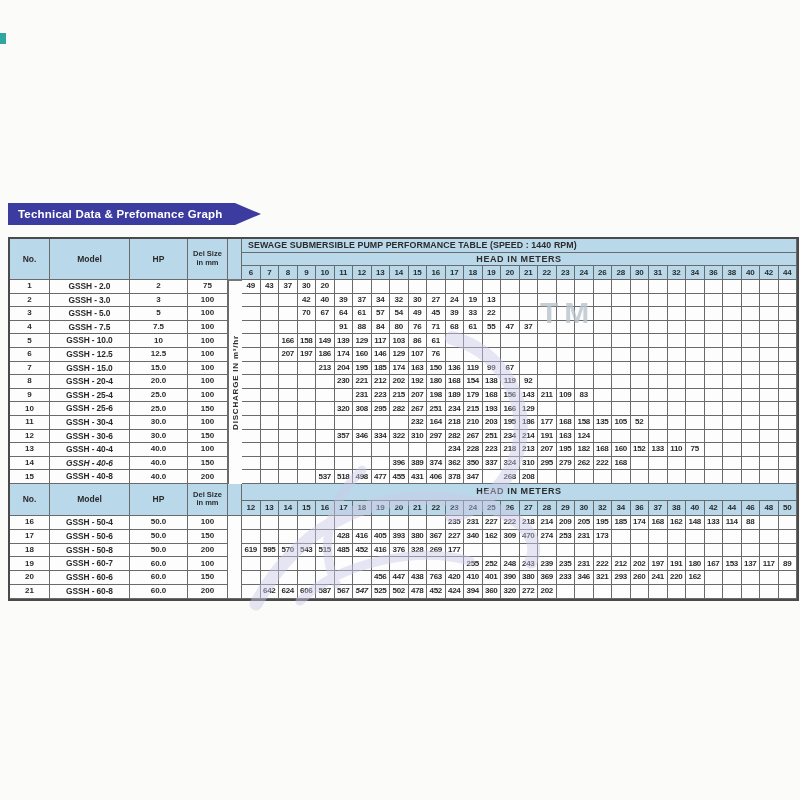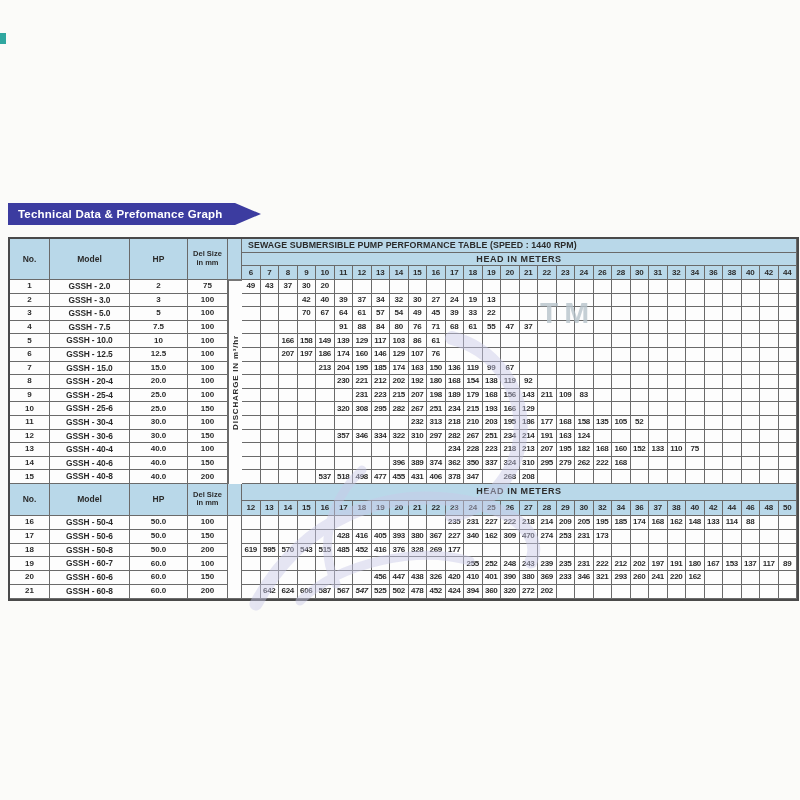--- a/index.html
+++ b/index.html
@@ -450,21 +450,21 @@
     <div class="cell dcell val" style="grid-area: 14 / 6 / span 1 / span 1;"></div>
     <div class="cell dcell val" style="grid-area: 14 / 7 / span 1 / span 1;"></div>
     <div class="cell dcell val" style="grid-area: 14 / 8 / span 1 / span 1;"></div>
     <div class="cell dcell val" style="grid-area: 14 / 9 / span 1 / span 1;"></div>
     <div class="cell dcell val" style="grid-area: 14 / 10 / span 1 / span 1;"></div>
     <div class="cell dcell val" style="grid-area: 14 / 11 / span 1 / span 1;"></div>
     <div class="cell dcell val" style="grid-area: 14 / 12 / span 1 / span 1;"></div>
     <div class="cell dcell val" style="grid-area: 14 / 13 / span 1 / span 1;"></div>
     <div class="cell dcell val" style="grid-area: 14 / 14 / span 1 / span 1;"></div>
     <div class="cell dcell val" style="grid-area: 14 / 15 / span 1 / span 1;">232</div>
-    <div class="cell dcell val" style="grid-area: 14 / 16 / span 1 / span 1;">313</div>
+    <div class="cell dcell val" style="grid-area: 14 / 16 / span 1 / span 1;">164</div>
     <div class="cell dcell val" style="grid-area: 14 / 17 / span 1 / span 1;">218</div>
     <div class="cell dcell val" style="grid-area: 14 / 18 / span 1 / span 1;">210</div>
     <div class="cell dcell val" style="grid-area: 14 / 19 / span 1 / span 1;">203</div>
     <div class="cell dcell val" style="grid-area: 14 / 20 / span 1 / span 1;">195</div>
     <div class="cell dcell val" style="grid-area: 14 / 21 / span 1 / span 1;">186</div>
     <div class="cell dcell val" style="grid-area: 14 / 22 / span 1 / span 1;">177</div>
     <div class="cell dcell val" style="grid-area: 14 / 23 / span 1 / span 1;">168</div>
     <div class="cell dcell val" style="grid-area: 14 / 24 / span 1 / span 1;">158</div>
     <div class="cell dcell val" style="grid-area: 14 / 25 / span 1 / span 1;">135</div>
     <div class="cell dcell val" style="grid-area: 14 / 26 / span 1 / span 1;">105</div>
@@ -539,21 +539,21 @@
     <div class="cell dcell val" style="grid-area: 16 / 27 / span 1 / span 1;">152</div>
     <div class="cell dcell val" style="grid-area: 16 / 28 / span 1 / span 1;">133</div>
     <div class="cell dcell val" style="grid-area: 16 / 29 / span 1 / span 1;">110</div>
     <div class="cell dcell val" style="grid-area: 16 / 30 / span 1 / span 1;">75</div>
     <div class="cell dcell val" style="grid-area: 16 / 31 / span 1 / span 1;"></div>
     <div class="cell dcell val" style="grid-area: 16 / 32 / span 1 / span 1;"></div>
     <div class="cell dcell val" style="grid-area: 16 / 33 / span 1 / span 1;"></div>
     <div class="cell dcell val" style="grid-area: 16 / 34 / span 1 / span 1;"></div>
     <div class="cell dcell val" style="grid-area: 16 / 35 / span 1 / span 1;"></div>
     <div class="cell dcell" style="grid-area: 17 / 1 / span 1 / span 1;">14</div>
-    <div class="cell dcell model" style="grid-area: 17 / 2 / span 1 / span 1;">GSSH - 40-6</div>
+    <div class="cell dcell model" style="grid-area: 17 / 2 / span 1 / span 1; font-style: italic;">GSSH - 40-6</div>
     <div class="cell dcell" style="grid-area: 17 / 3 / span 1 / span 1;">40.0</div>
     <div class="cell dcell" style="grid-area: 17 / 4 / span 1 / span 1;">150</div>
     <div class="cell dcell val" style="grid-area: 17 / 6 / span 1 / span 1;"></div>
     <div class="cell dcell val" style="grid-area: 17 / 7 / span 1 / span 1;"></div>
     <div class="cell dcell val" style="grid-area: 17 / 8 / span 1 / span 1;"></div>
     <div class="cell dcell val" style="grid-area: 17 / 9 / span 1 / span 1;"></div>
     <div class="cell dcell val" style="grid-area: 17 / 10 / span 1 / span 1;"></div>
     <div class="cell dcell val" style="grid-area: 17 / 11 / span 1 / span 1;"></div>
     <div class="cell dcell val" style="grid-area: 17 / 12 / span 1 / span 1;"></div>
     <div class="cell dcell val" style="grid-area: 17 / 13 / span 1 / span 1;"></div>
@@ -793,21 +793,21 @@
     <div class="cell dcell val" style="grid-area: 25 / 6 / span 1 / span 1;"></div>
     <div class="cell dcell val" style="grid-area: 25 / 7 / span 1 / span 1;"></div>
     <div class="cell dcell val" style="grid-area: 25 / 8 / span 1 / span 1;"></div>
     <div class="cell dcell val" style="grid-area: 25 / 9 / span 1 / span 1;"></div>
     <div class="cell dcell val" style="grid-area: 25 / 10 / span 1 / span 1;"></div>
     <div class="cell dcell val" style="grid-area: 25 / 11 / span 1 / span 1;"></div>
     <div class="cell dcell val" style="grid-area: 25 / 12 / span 1 / span 1;"></div>
     <div class="cell dcell val" style="grid-area: 25 / 13 / span 1 / span 1;">456</div>
     <div class="cell dcell val" style="grid-area: 25 / 14 / span 1 / span 1;">447</div>
     <div class="cell dcell val" style="grid-area: 25 / 15 / span 1 / span 1;">438</div>
-    <div class="cell dcell val" style="grid-area: 25 / 16 / span 1 / span 1;">326</div>
+    <div class="cell dcell val" style="grid-area: 25 / 16 / span 1 / span 1;">763</div>
     <div class="cell dcell val" style="grid-area: 25 / 17 / span 1 / span 1;">420</div>
     <div class="cell dcell val" style="grid-area: 25 / 18 / span 1 / span 1;">410</div>
     <div class="cell dcell val" style="grid-area: 25 / 19 / span 1 / span 1;">401</div>
     <div class="cell dcell val" style="grid-area: 25 / 20 / span 1 / span 1;">390</div>
     <div class="cell dcell val" style="grid-area: 25 / 21 / span 1 / span 1;">380</div>
     <div class="cell dcell val" style="grid-area: 25 / 22 / span 1 / span 1;">369</div>
     <div class="cell dcell val" style="grid-area: 25 / 23 / span 1 / span 1;">233</div>
     <div class="cell dcell val" style="grid-area: 25 / 24 / span 1 / span 1;">346</div>
     <div class="cell dcell val" style="grid-area: 25 / 25 / span 1 / span 1;">321</div>
     <div class="cell dcell val" style="grid-area: 25 / 26 / span 1 / span 1;">293</div>

